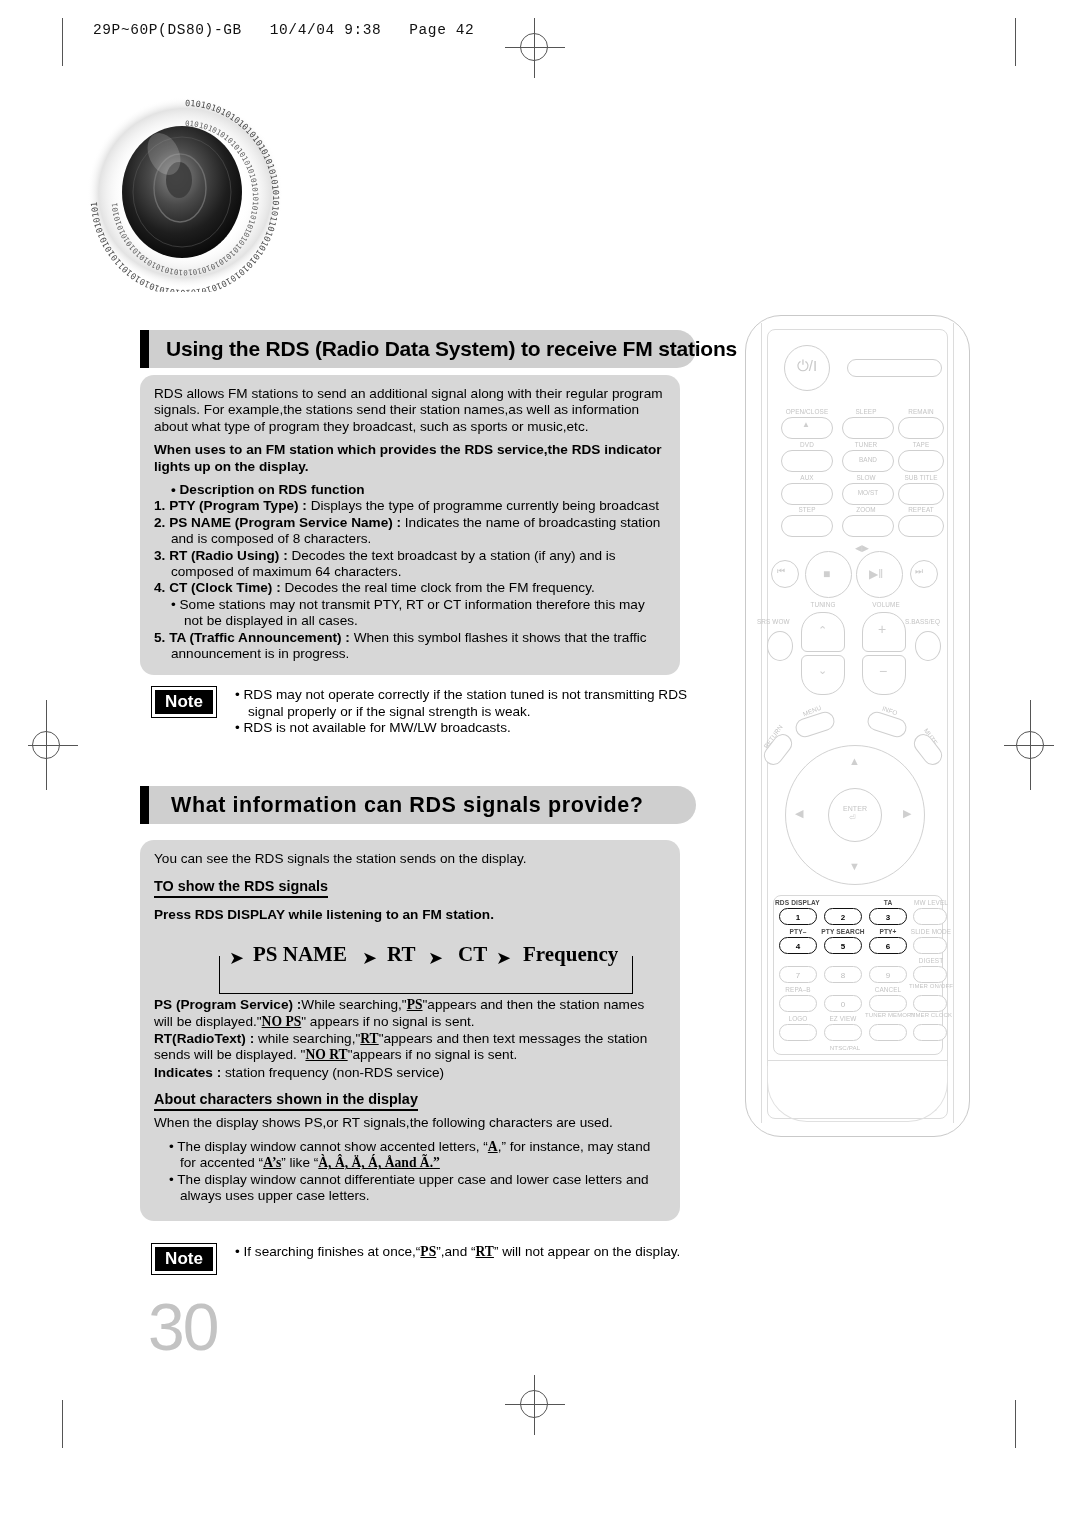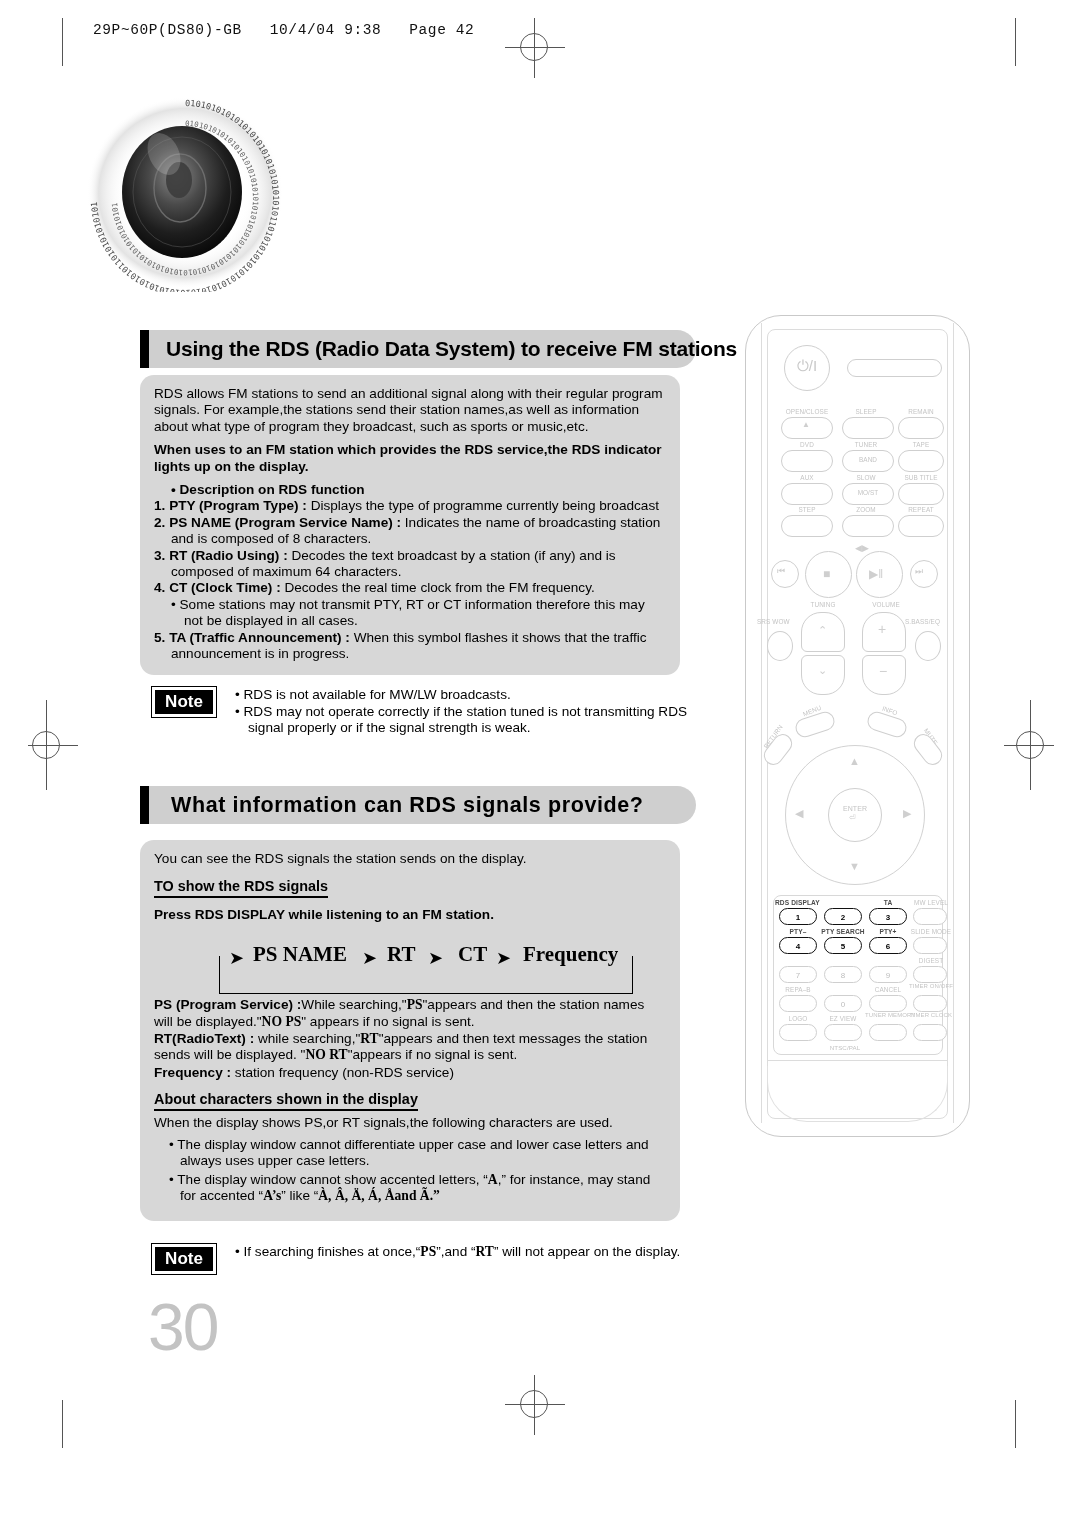--- a/index.html
+++ b/index.html
@@ -55,21 +55,21 @@
     font-size:13.6px; line-height:16.4px;
   }
   .panel p { margin:0 0 0 0; }
   .panel .sp { height:7px; }
   b, .b { font-weight:bold; }
 
   .indent { padding-left:17px; }
   .hang { padding-left:17px; text-indent:-17px; }
   .hang2 { padding-left:30px; text-indent:-13px; }
 
-  .ser { font-family:"Liberation Serif", serif; font-weight:bold; }
+  .ser { font-family:"Liberation Serif", serif; font-weight:bold;text-decoration:underline; }
 
   .uline { display:inline-block; font-weight:bold; font-size:14.4px;
            border-bottom:2px solid #000; padding-bottom:1px; }
 
   
   .note-row { position:absolute; left:152px; width:545px; display:flex; }
   .note-badge {
     width:64px; height:30px; background:#000; color:#fff;
     border:3px solid #fff; outline:1px solid #000;
     font-size:17px; font-weight:bold;
@@ -237,22 +237,22 @@
   <p class="hang2">• Some stations may not transmit PTY, RT or CT information therefore this may not be displayed in all cases.</p>
   <p class="hang">
     <b>5.</b>
     <b>TA (Traffic Announcement) :</b><span> When this symbol flashes it shows that the traffic announcement is in progress.</span>
   </p>
 </div>
 
 <div class="note-row" style="top:686px;">
   <div class="note-badge">Note</div>
   <div class="note-body">
+    <div class="li">• RDS may not operate correctly if the station tuned is not transmitting RDS signal properly or if the signal strength is weak.</div>
     <div class="li">• RDS is not available for MW/LW broadcasts.</div>
-    <div class="li">• RDS may not operate correctly if the station tuned is not transmitting RDS signal properly or if the signal strength is weak.</div>
   </div>
 </div>
 
 <div class="sec-head centered" style="top:786px;">
   <div class="tick"></div>
   <div class="txt" style="padding-left:22px; font-size:21.5px;">What information can RDS signals provide?</div>
 </div>
 
 <div class="panel" style="top:840px; padding-bottom:16px;">
   <p>You can see the RDS signals the station sends on the display.</p>
@@ -262,31 +262,31 @@
   <p class="b">Press RDS DISPLAY while listening to an FM station.</p>
   <div style="height:74px;"></div>
 
   <p class="hang" style="text-indent:0; padding-left:0;">
     <b>PS (Program Service) :</b><span>While searching,"</span><span class="ser">PS</span><span>"appears and then the station names will be displayed."</span><span class="ser">NO PS</span><span>" appears if no signal is sent.</span>
   </p>
   <p style="margin-top:1px;">
     <b>RT(RadioText) :</b><span> while searching,"</span><span class="ser">RT</span><span>"appears and then text messages the station sends will be displayed. "</span><span class="ser">NO RT</span><span>"appears if no signal is sent.</span>
   </p>
   <p style="margin-top:1px;">
-    <b>Frequency :</b><span> station frequency (non-RDS service)</span>
+    <b>Indicates :</b><span> station frequency (non-RDS service)</span>
   </p>
 
   <div class="sp" style="height:10px;"></div>
   <p><span class="uline">About characters shown in the display</span></p>
   <p style="margin-top:4px;">When the display shows PS,or RT signals,the following characters are used.</p>
   <div class="sp" style="height:6px;"></div>
-  <p class="hang2" style="padding-left:26px; text-indent:-11px;">• The display window cannot differentiate upper case and lower case letters and always uses upper case letters.</p>
   <p class="hang2" style="padding-left:26px; text-indent:-11px; margin-top:2px;">
     <span>• The display window  cannot show accented letters, “</span><span class="ser">A</span><span>,” for instance, may stand for accented “</span><span class="ser">A’s</span><span>” like “</span><span class="ser">À, Â, Ä, Á, Åand Ã.”</span>
   </p>
+  <p class="hang2" style="padding-left:26px; text-indent:-11px;">• The display window cannot differentiate upper case and lower case letters and always uses upper case letters.</p>
 </div>
 
 <div class="flow">
   <div class="arw" style="left:14px; top:13px;">➤</div>
   <div class="lbl" style="left:38px; top:6px;">PS NAME</div>
   <div class="arw" style="left:147px; top:13px;">➤</div>
   <div class="lbl" style="left:172px; top:6px;">RT</div>
   <div class="arw" style="left:213px; top:13px;">➤</div>
   <div class="lbl" style="left:243px; top:6px;">CT</div>
   <div class="arw" style="left:281px; top:13px;">➤</div>

